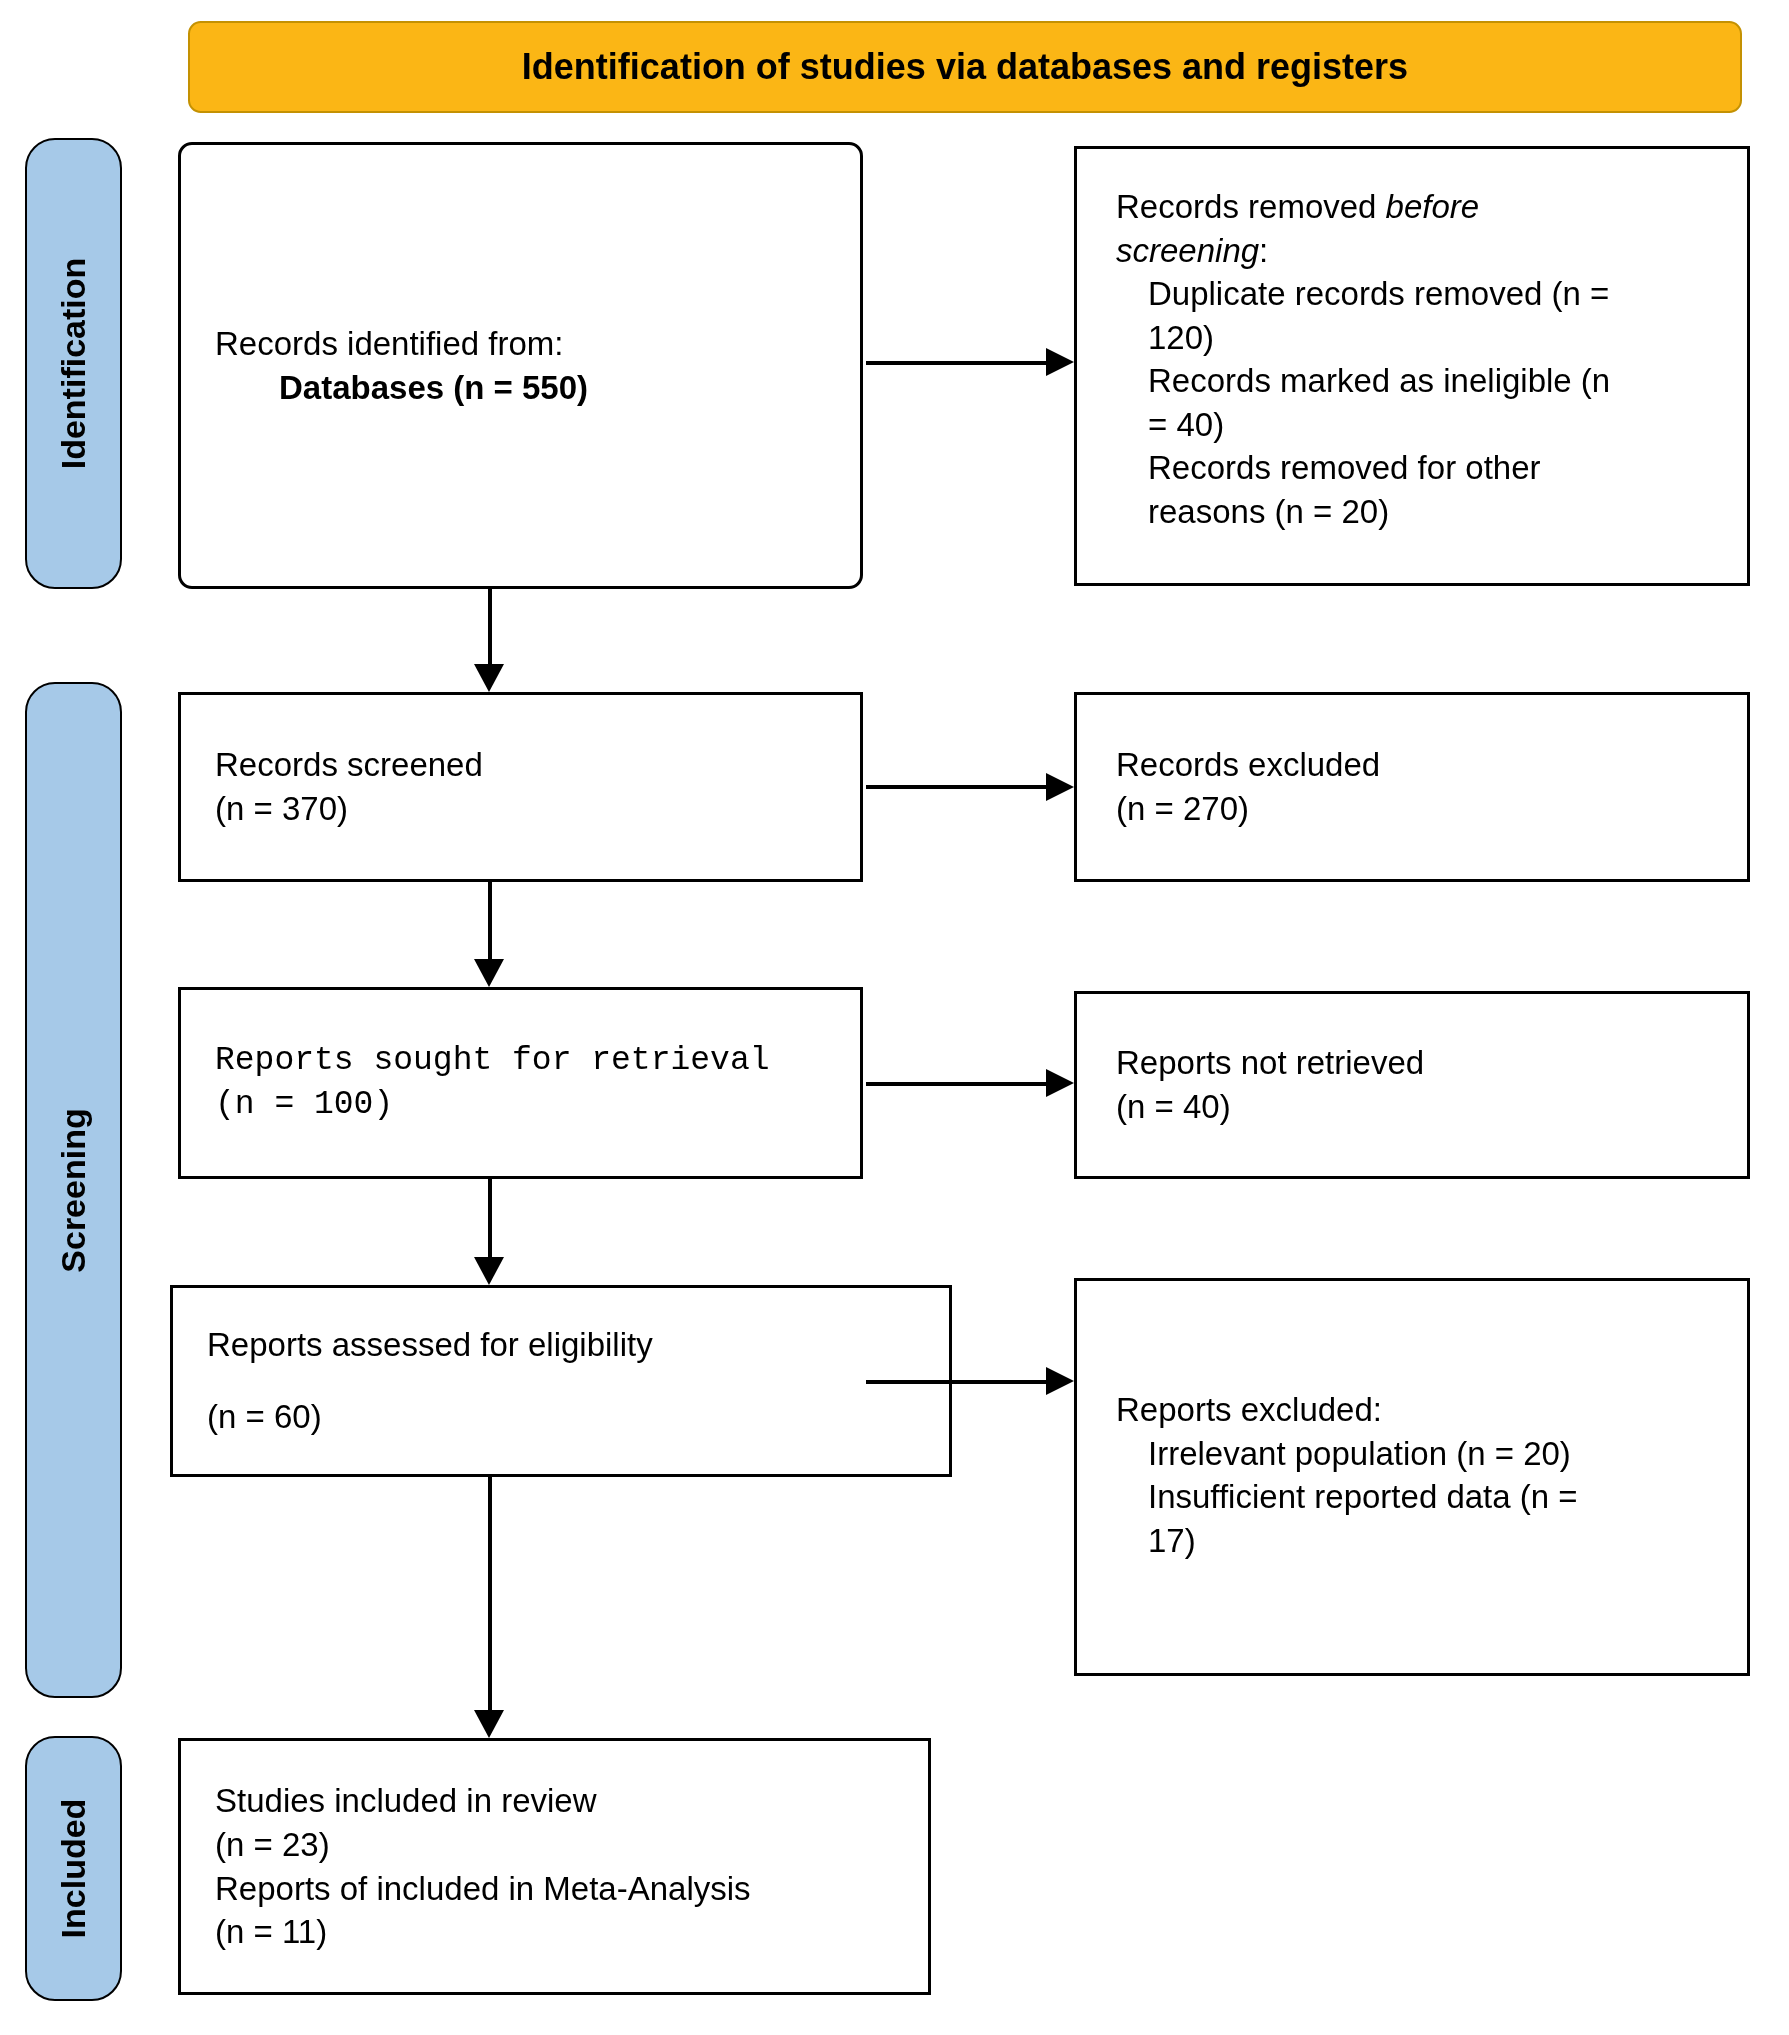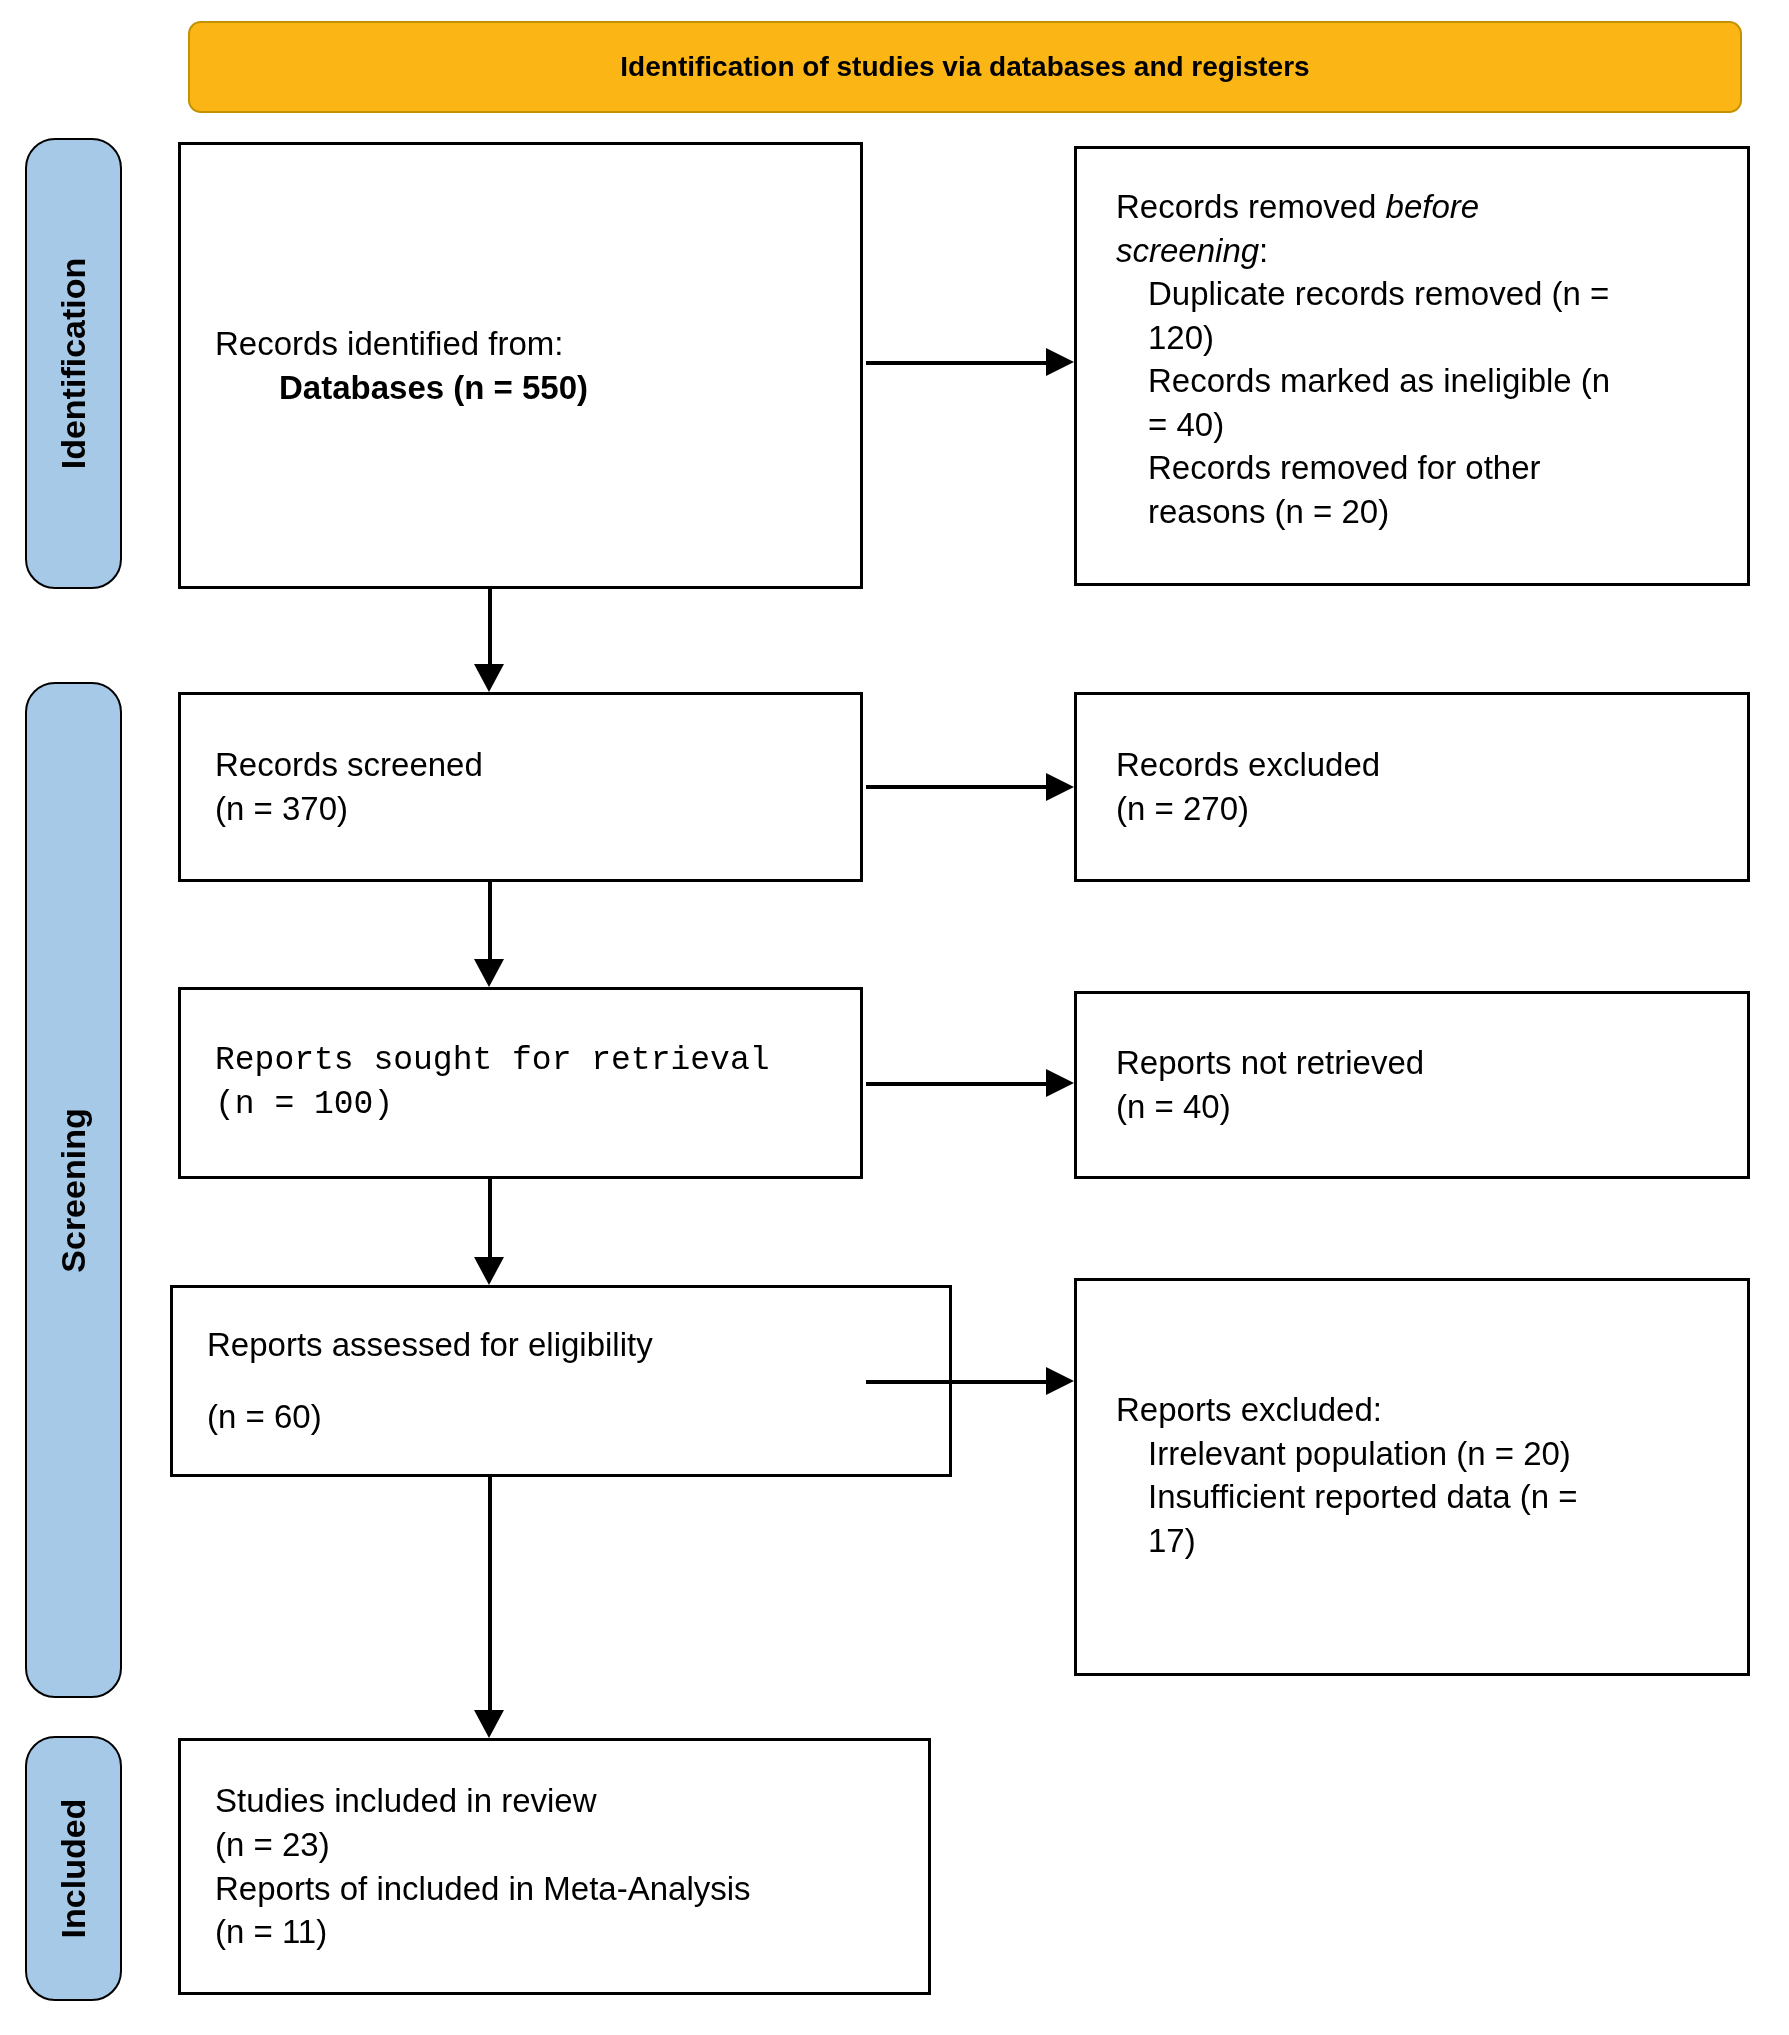--- a/index.html
+++ b/index.html
@@ -16,21 +16,21 @@
 
   
   .banner {
     position: absolute;
     left: 188px; top: 21px;
     width: 1554px; height: 92px;
     background: #FBB615;
     border: 2.8px solid #C49102;
     border-radius: 12.8px;
     display: flex; align-items: center; justify-content: center;
-    font-size: 28px; font-weight: bold;
+    font-size: 36px; font-weight: bold;
   }
 
   
   .stage {
     position: absolute;
     left: 25px; width: 97px;
     background: #A6C9E8;
     border: 2.8px solid #000;
     border-radius: 30px;
     display: flex; align-items: center; justify-content: center;
@@ -47,21 +47,21 @@
   
   .box {
     position: absolute;
     background: #fff;
     border: 3.6px solid #000;
     font-size: 33px;
     line-height: 1.32;
   }
   .box.vcenter { display: flex; flex-direction: column; justify-content: center; }
 
-  #box-records-identified   { left: 178px;  top: 142px;  width: 685px; height: 447px; padding-left: 34px; padding-right: 21px; }
+  #box-records-identified   { left: 178px;  top: 142px;  width: 685px; height: 447px; padding-left: 34px; padding-right: 21px; border-radius: 14px; }
   #box-records-removed      { left: 1074px; top: 146px;  width: 676px; height: 440px; padding: 36px 37px 0 39px; }
   #box-records-screened     { left: 178px;  top: 692px;  width: 685px; height: 190px; padding-left: 34px; }
   #box-records-excluded     { left: 1074px; top: 692px;  width: 676px; height: 190px; padding-left: 39px; }
   #box-reports-sought       { left: 178px;  top: 987px; width: 685px; height: 192px; padding-left: 34px; font-family: Liberation Mono, monospace; }
   #box-reports-not-retrieved{ left: 1074px; top: 991px; width: 676px; height: 188px; padding-left: 39px; }
   #box-reports-assessed     { left: 170px;  top: 1285px; width: 782px; height: 192px; padding-left: 34px; gap: 28px; }
   #box-reports-excluded     { left: 1074px; top: 1278px; width: 676px; height: 398px; padding: 107px 28px 0 39px; }
   #box-studies-included     { left: 178px;  top: 1738px; width: 753px; height: 257px; padding-left: 34px; }
 
   .indent-line { text-indent: 64px; font-weight: bold; }

